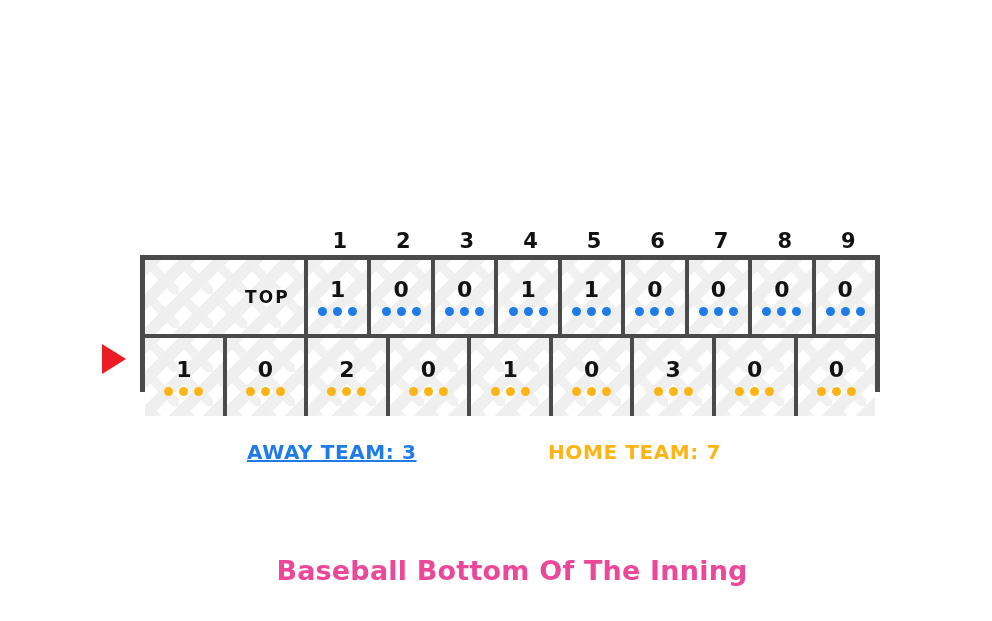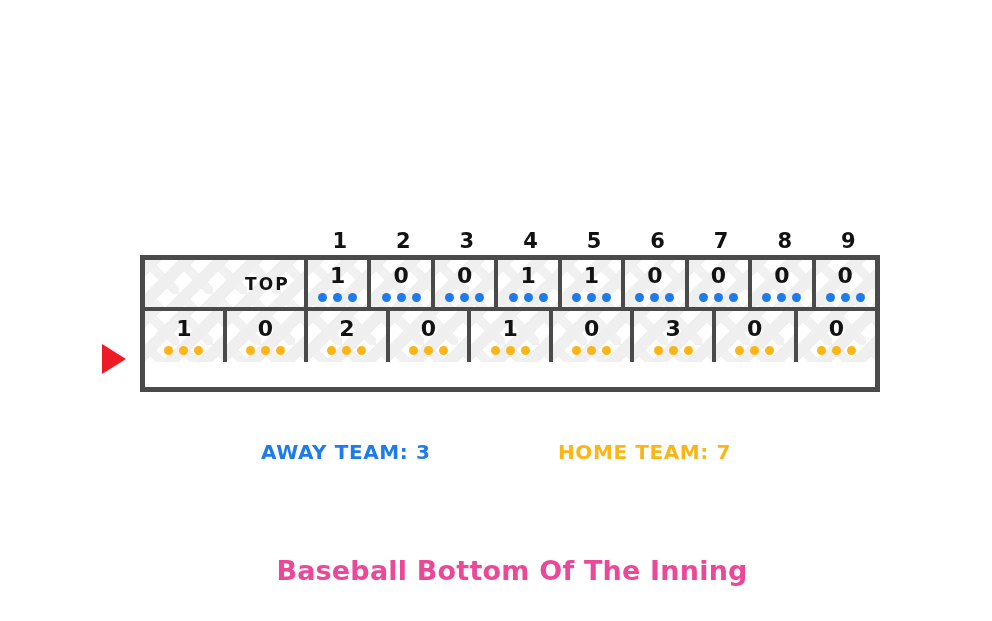--- a/index.html
+++ b/index.html
@@ -50,21 +50,21 @@
     top: 255px;
     width: 740px;
     height: 137px;
     border: 5px solid #4a4a4a;
     box-sizing: border-box;
     background: #ffffff;
   }
 
   .score-row {
     display: flex;
-    height: 51px;
+    height: 78px;
     box-sizing: border-box;
   }
   #row-top { border-bottom: 4px solid #4a4a4a; }
 
   
   .wm {
     background-color: #ffffff;
     background-image:
       linear-gradient(135deg, #efefef 25%, transparent 25%, transparent 50%, #efefef 50%, #efefef 75%, transparent 75%),
       linear-gradient(45deg, transparent 40%, #f1f1f1 40%, #f1f1f1 60%, transparent 60%);
@@ -150,22 +150,22 @@
     height: 30px;
   }
   .total-label {
     position: absolute;
     font-size: 20px;
     font-weight: bold;
     letter-spacing: 0.6px;
     line-height: 30px;
     white-space: nowrap;
   }
-  #away-total { left: 121px; color: #1f7be8; }
-  #home-total { left: 418px; color: #fdb515; }
+  #away-total { left: 107px; color: #1f7be8; text-decoration: underline; }
+  #home-total { left: 408px; color: #fdb515; }
 
   
   #figure-title {
     position: absolute;
     left: 16px;
     top: 555px;
     width: 992px;
     text-align: center;
     font-size: 27px;
     font-weight: bold;

